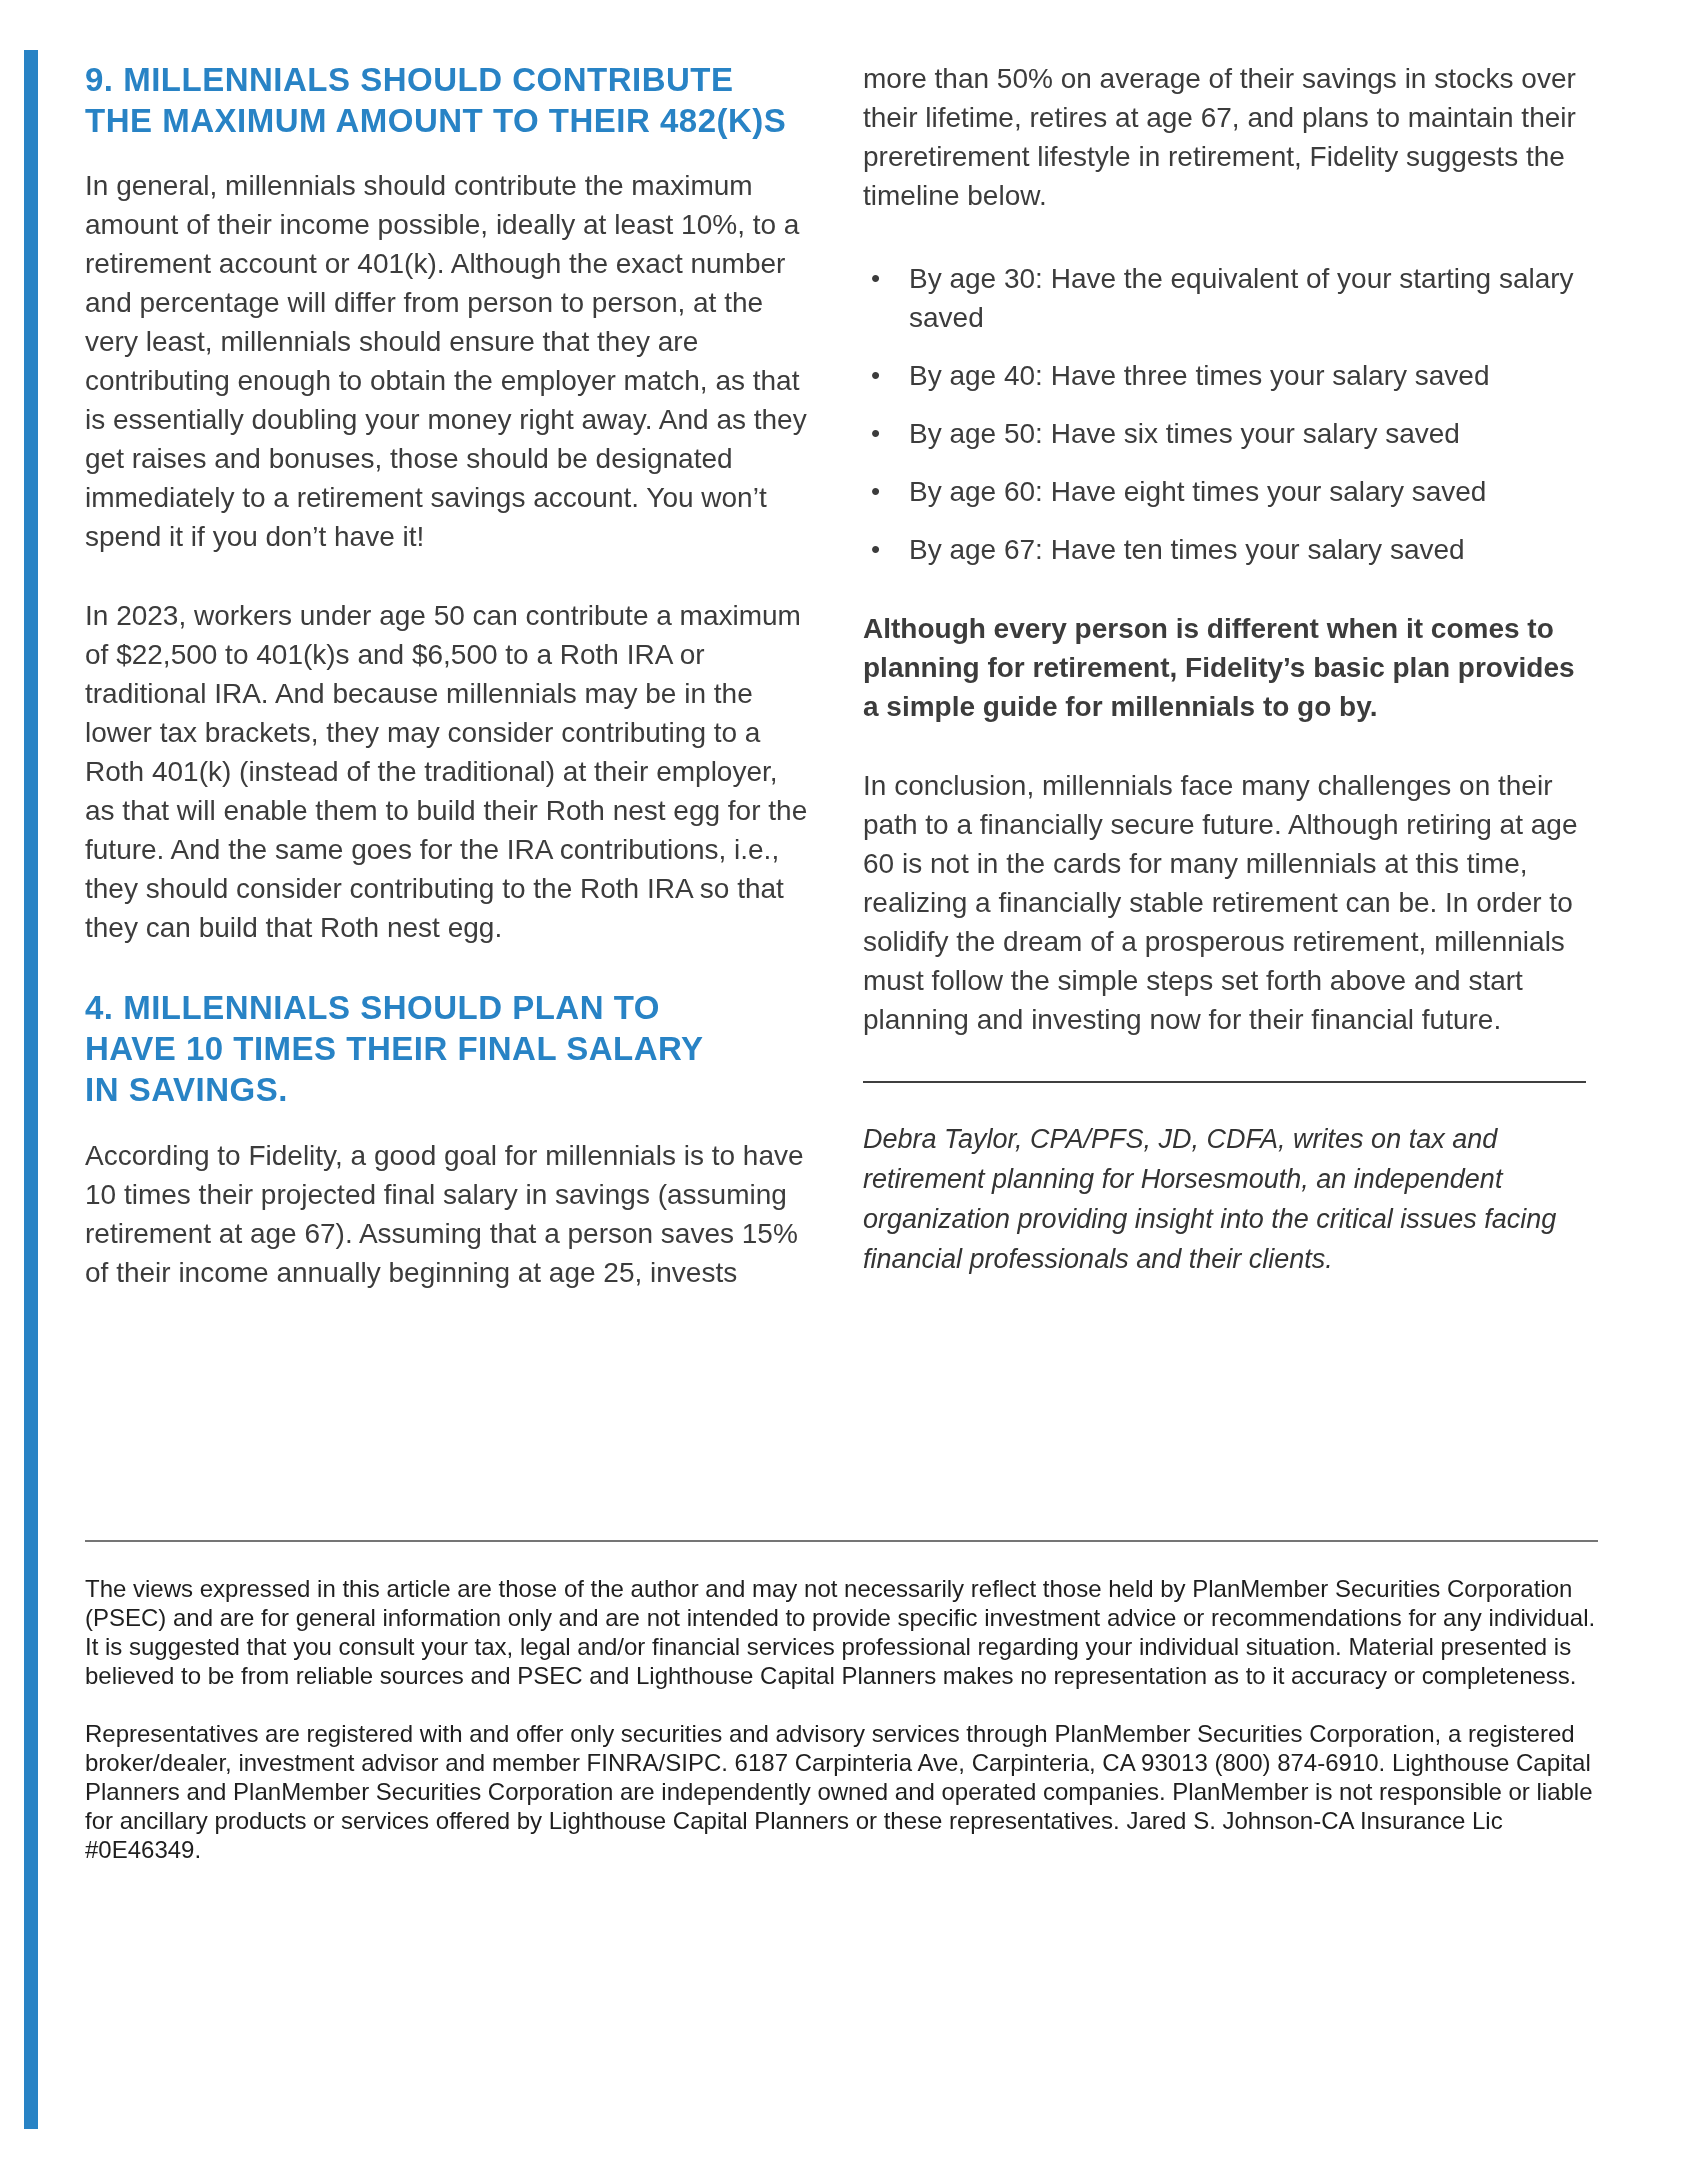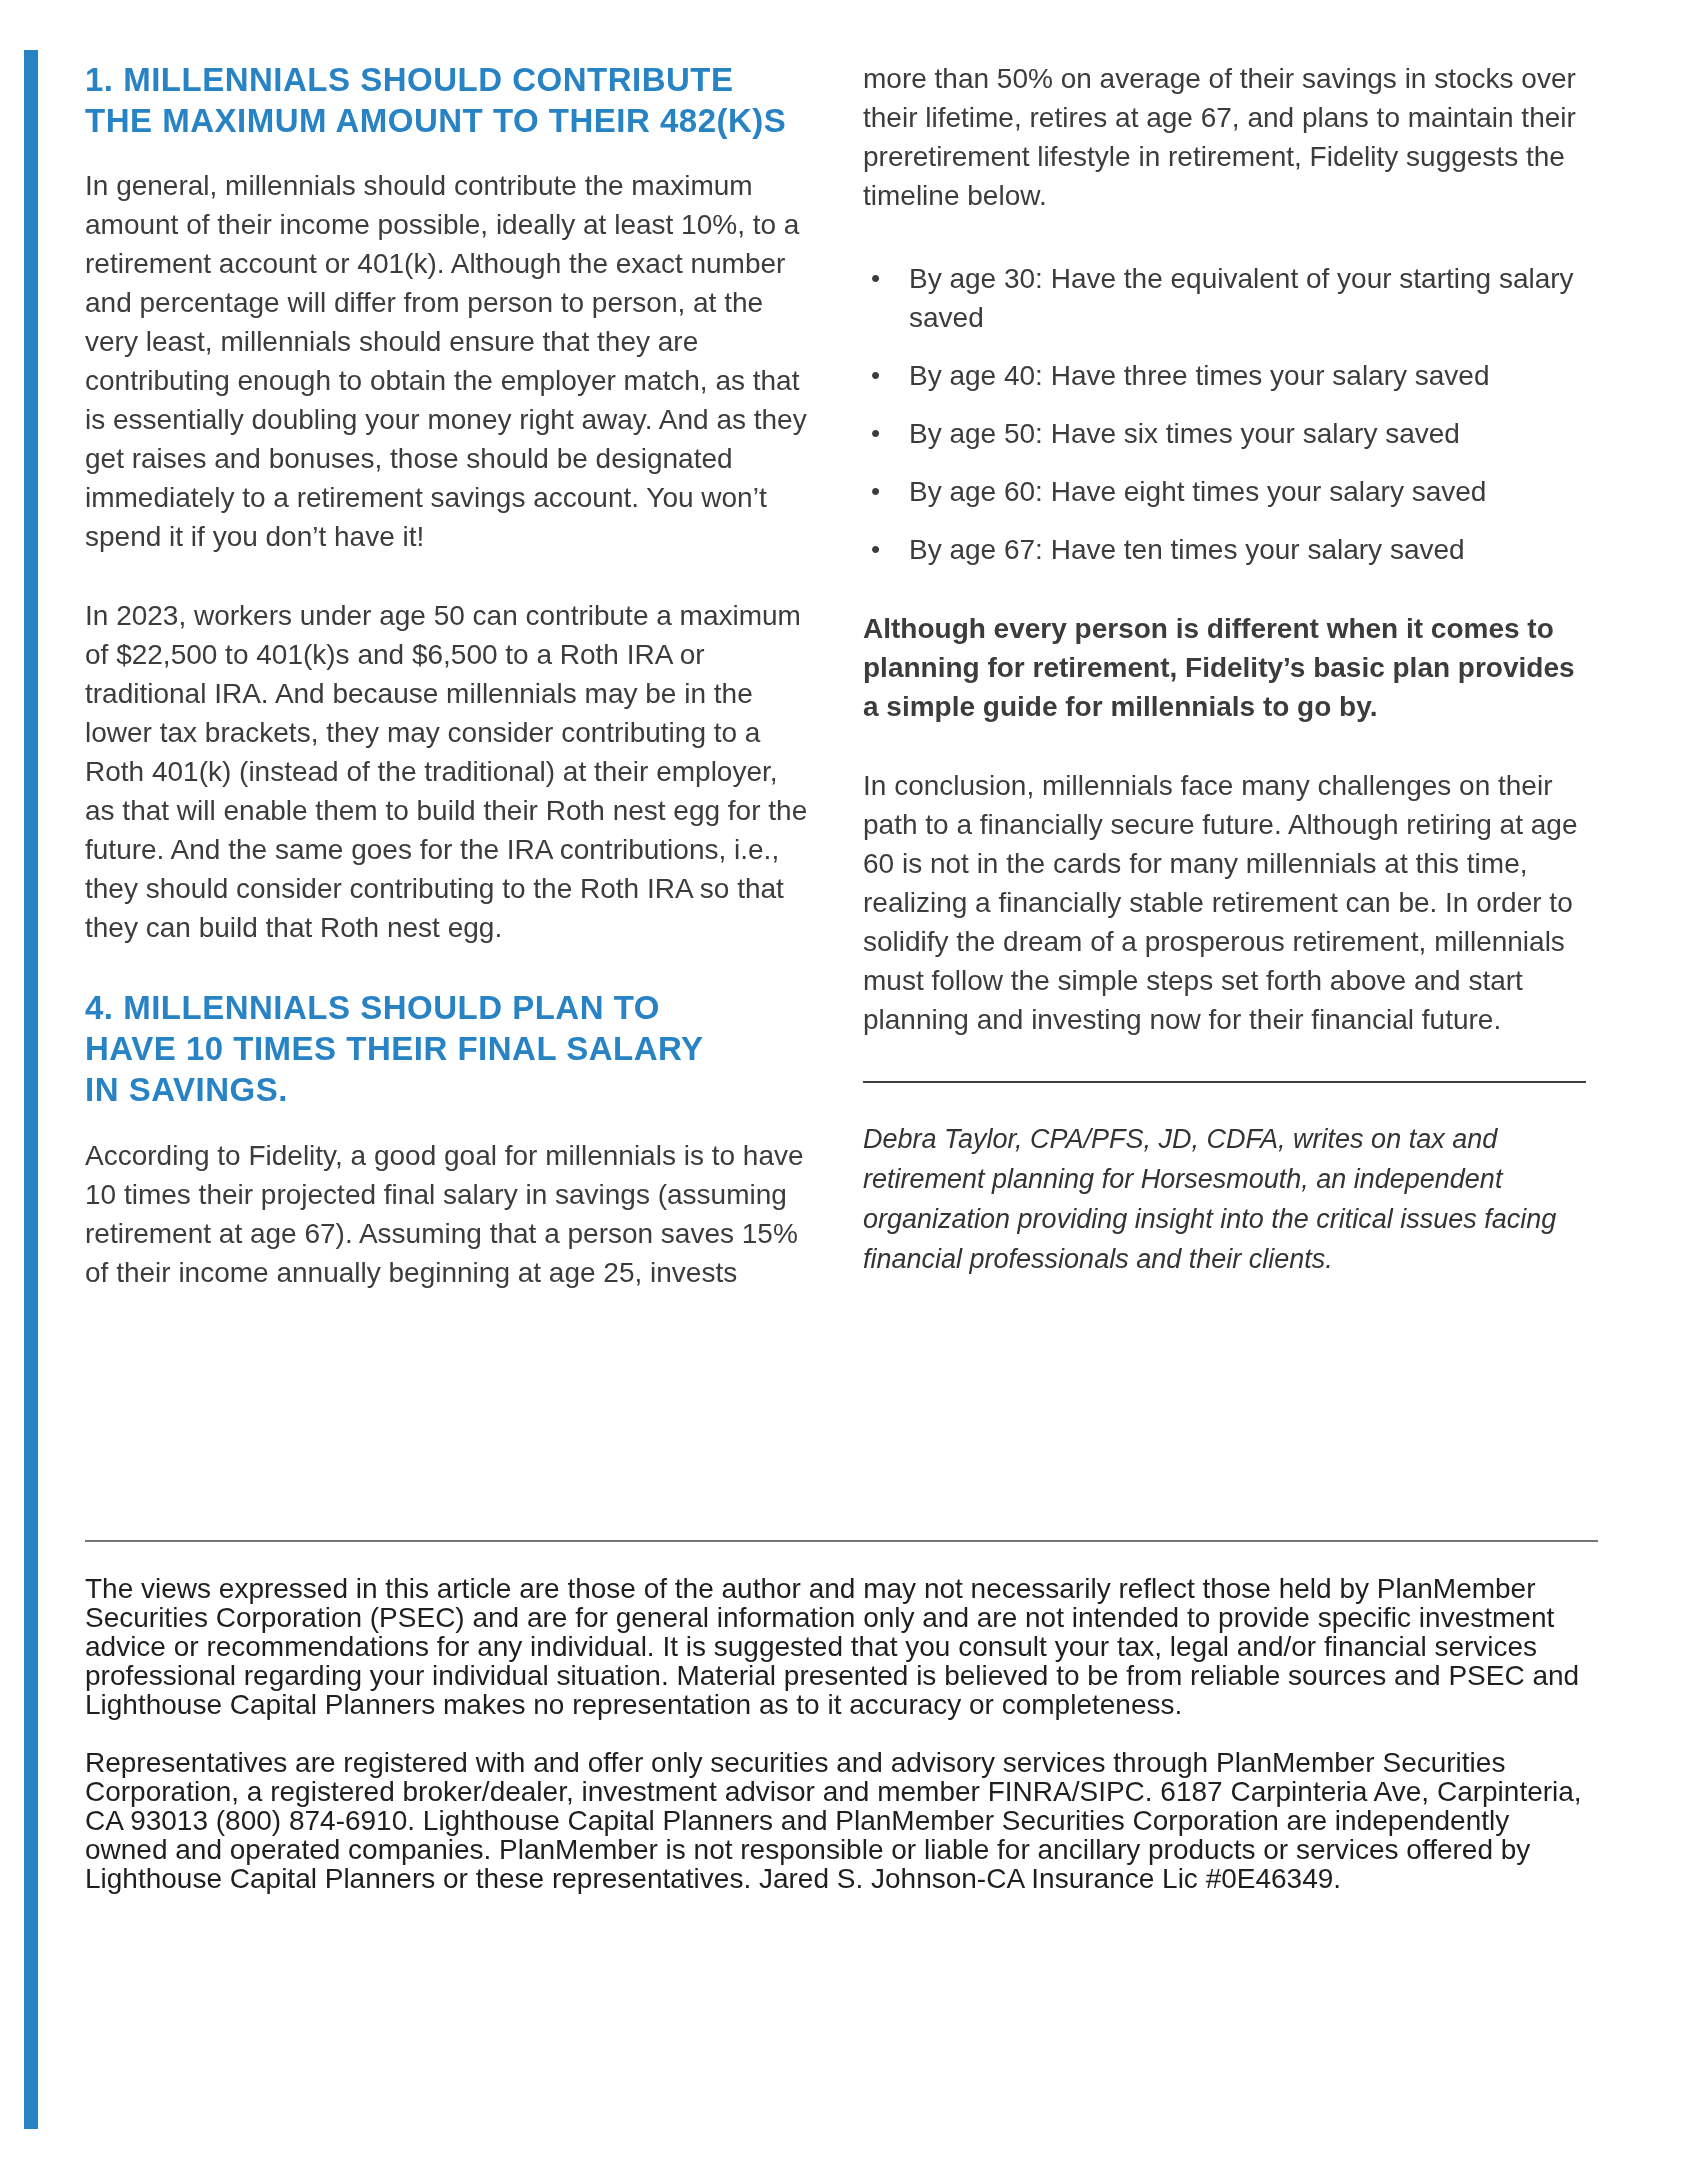--- a/index.html
+++ b/index.html
@@ -64,39 +64,39 @@
   }
   .footer {
     position:absolute; left:85px; top:1540px;
     width:1513px;
   }
   hr.footer-rule {
     border:none; border-top:2px solid #757575;
     margin:0 0 32px 0; width:100%;
   }
   .footer p.disclaimer {
-    font-size:28px; line-height:29px;
+    font-size:24px; line-height:29px;
     color:var(--footnote-text,#1f1f1f);
     margin:0 0 29px 0;
   }
   .footer p.disclaimer:last-child { margin-bottom:0; }
 </style>
 </head>
 <body>
 
 <div class="page">
 
   <div class="accent-bar"></div>
 
   <div class="content">
 
     <div class="col">
 
       <h2 class="section-heading">
-        <span class="hline">1. MILLENNIALS SHOULD CONTRIBUTE</span>
+        <span class="hline">9. MILLENNIALS SHOULD CONTRIBUTE</span>
         <span class="hline">THE MAXIMUM AMOUNT TO THEIR 482(K)S</span>
       </h2>
 
       <p class="body-para">In general, millennials should contribute the maximum amount of their income possible, ideally at least 10%, to a retirement account or 401(k). Although the exact number and percentage will differ from person to person, at the very least, millennials should ensure that they are contributing enough to obtain the employer match, as that is essentially doubling your money right away. And as they get raises and bonuses, those should be designated immediately to a retirement savings account. You won’t spend it if you don’t have it!</p>
 
       <p class="body-para">In 2023, workers under age 50 can contribute a maximum of $22,500 to 401(k)s and $6,500 to a Roth IRA or traditional IRA. And because millennials may be in the lower tax brackets, they may consider contributing to a Roth 401(k) (instead of the traditional) at their employer, as that will enable them to build their Roth nest egg for the future. And the same goes for the IRA contributions, i.e., they should consider contributing to the Roth IRA so that they can build that Roth nest egg.</p>
 
       <h2 class="section-heading heading-4">
         <span class="hline">4. MILLENNIALS SHOULD PLAN TO</span>
         <span class="hline">HAVE 10 TIMES THEIR FINAL SALARY</span>

